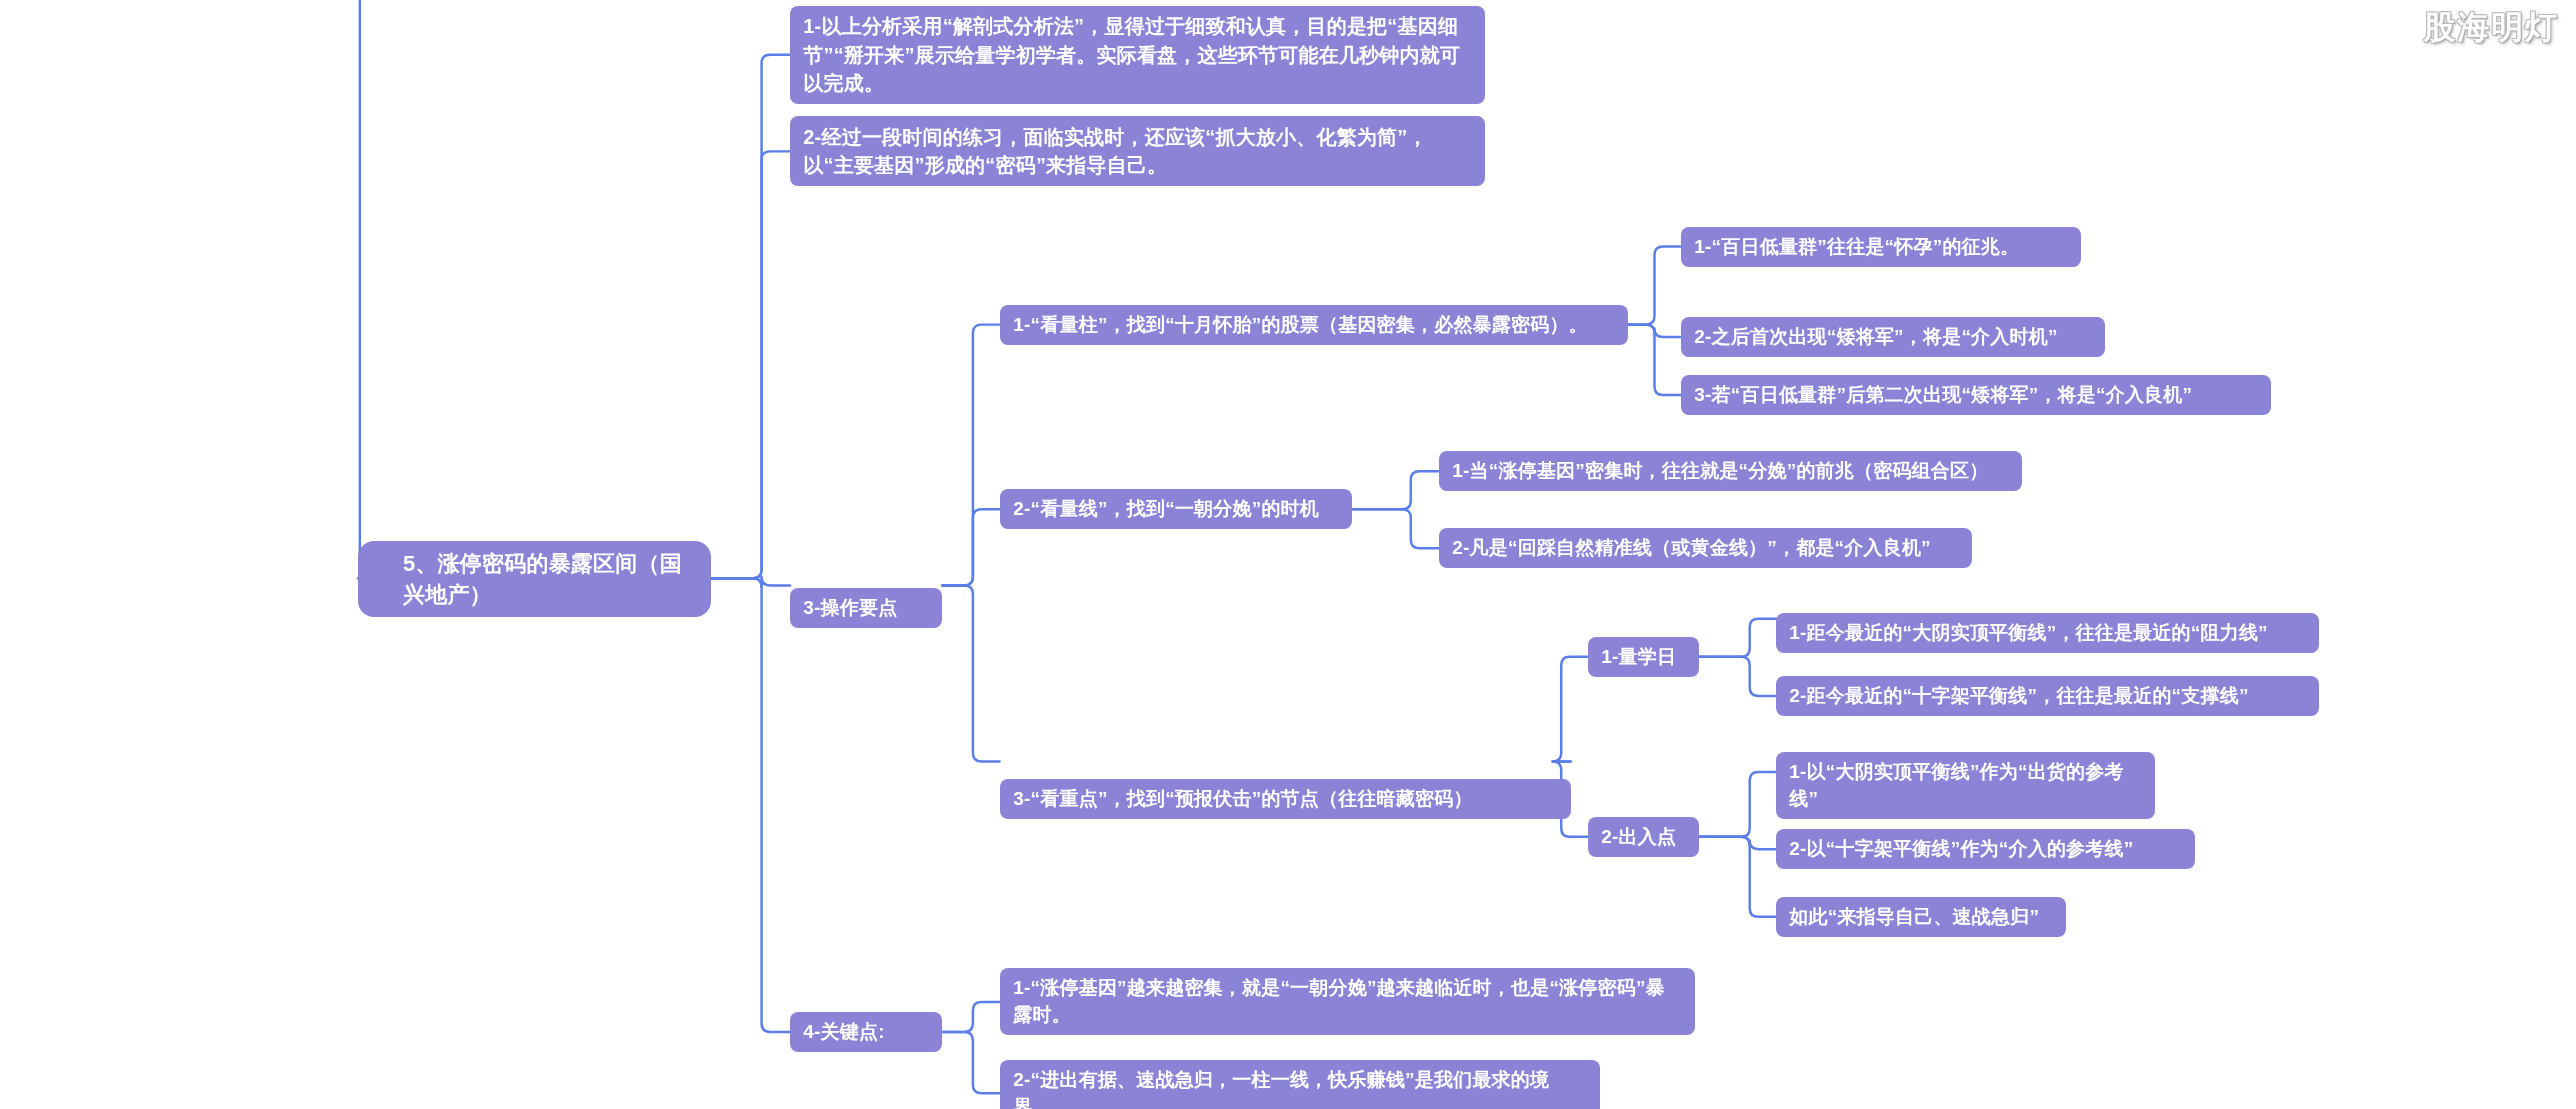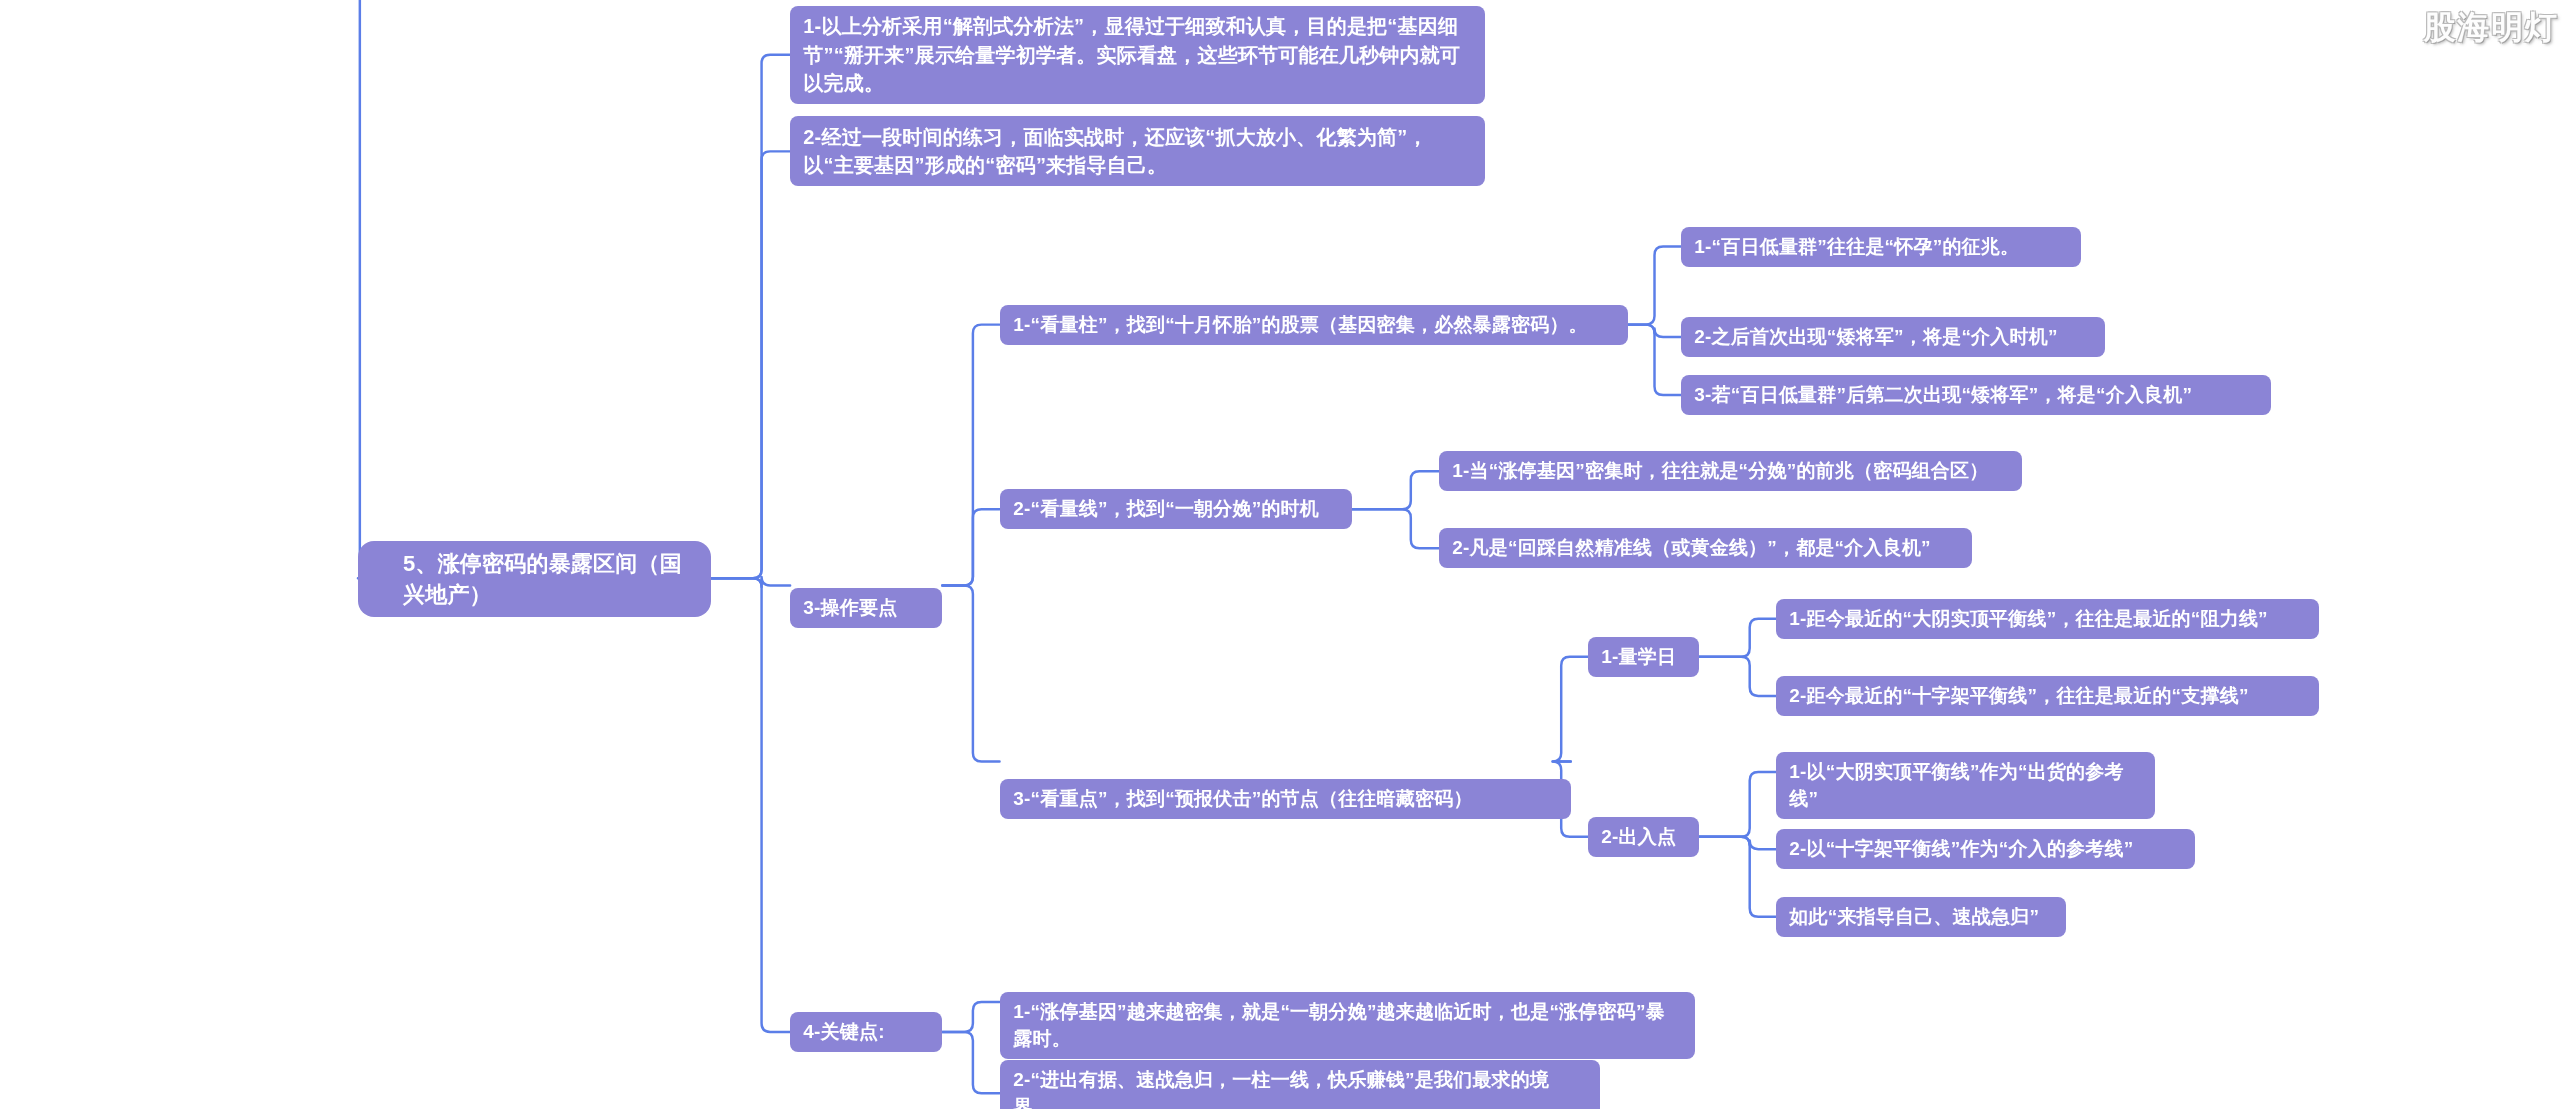--- a/index.html
+++ b/index.html
@@ -111,24 +111,24 @@
   <div class="node leaf" style="left: 1681px; top: 227px; width: 400px; min-height: 34px; background: rgb(139, 132, 214); color: rgb(255, 255, 255);">1-“百日低量群”往往是“怀孕”的征兆。</div>
   <div class="node leaf" style="left: 1681px; top: 317px; width: 424px; min-height: 34px; background: rgb(139, 132, 214); color: rgb(255, 255, 255);">2-之后首次出现“矮将军”，将是“介入时机”</div>
   <div class="node leaf" style="left: 1681px; top: 375px; width: 590px; min-height: 34px; background: rgb(139, 132, 214); color: rgb(255, 255, 255);">3-若“百日低量群”后第二次出现“矮将军”，将是“介入良机”</div>
 
   <div class="node leaf" style="left: 1439px; top: 451px; width: 583px; min-height: 34px; background: rgb(139, 132, 214); color: rgb(255, 255, 255);">1-当“涨停基因”密集时，往往就是“分娩”的前兆（密码组合区）</div>
   <div class="node leaf" style="left: 1439px; top: 528px; width: 533px; min-height: 34px; background: rgb(139, 132, 214); color: rgb(255, 255, 255);">2-凡是“回踩自然精准线（或黄金线）”，都是“介入良机”</div>
 
   <div class="node small" style="left: 1588px; top: 637px; width: 111px; min-height: 34px; background: rgb(139, 132, 214); color: rgb(255, 255, 255);">1-量学日</div>
   <div class="node small" style="left: 1588px; top: 817px; width: 111px; min-height: 34px; background: rgb(139, 132, 214); color: rgb(255, 255, 255);">2-出入点</div>
 
-  <div class="node leaf" style="left: 1776px; top: 599px; width: 543px; min-height: 34px; background: rgb(139, 132, 214); color: rgb(255, 255, 255);">1-距今最近的“大阴实顶平衡线”，往往是最近的“阻力线”</div>
+  <div class="node leaf" style="left: 1776px; top: 613px; width: 543px; min-height: 34px; background: rgb(139, 132, 214); color: rgb(255, 255, 255);">1-距今最近的“大阴实顶平衡线”，往往是最近的“阻力线”</div>
   <div class="node leaf" style="left: 1776px; top: 676px; width: 543px; min-height: 34px; background: rgb(139, 132, 214); color: rgb(255, 255, 255);">2-距今最近的“十字架平衡线”，往往是最近的“支撑线”</div>
 
   <div class="node leaf" style="left: 1776px; top: 752px; width: 379px; min-height: 34px; background: rgb(139, 132, 214); color: rgb(255, 255, 255);">1-以“大阴实顶平衡线”作为“出货的参考线”</div>
   <div class="node leaf" style="left: 1776px; top: 829px; width: 419px; min-height: 34px; background: rgb(139, 132, 214); color: rgb(255, 255, 255);">2-以“十字架平衡线”作为“介入的参考线”</div>
   <div class="node leaf" style="left: 1776px; top: 897px; width: 290px; min-height: 34px; background: rgb(139, 132, 214); color: rgb(255, 255, 255);">如此“来指导自己、速战急归”</div>
 
-  <div class="node leaf" style="left: 1000px; top: 968px; width: 695px; min-height: 50px; background: rgb(139, 132, 214); color: rgb(255, 255, 255); margin-top: 24px;">1-“涨停基因”越来越密集，就是“一朝分娩”越来越临近时，也是“涨停密码”暴露时。</div>
+  <div class="node leaf" style="left: 1000px; top: 968px; width: 695px; min-height: 50px; background: rgb(139, 132, 214); color: rgb(255, 255, 255);">1-“涨停基因”越来越密集，就是“一朝分娩”越来越临近时，也是“涨停密码”暴露时。</div>
   <div class="node leaf" style="left: 1000px; top: 1060px; width: 600px; min-height: 34px; background: rgb(139, 132, 214); color: rgb(255, 255, 255);">2-“进出有据、速战急归，一柱一线，快乐赚钱”是我们最求的境界。</div>
 
 </div>
 
 
 </body></html>

